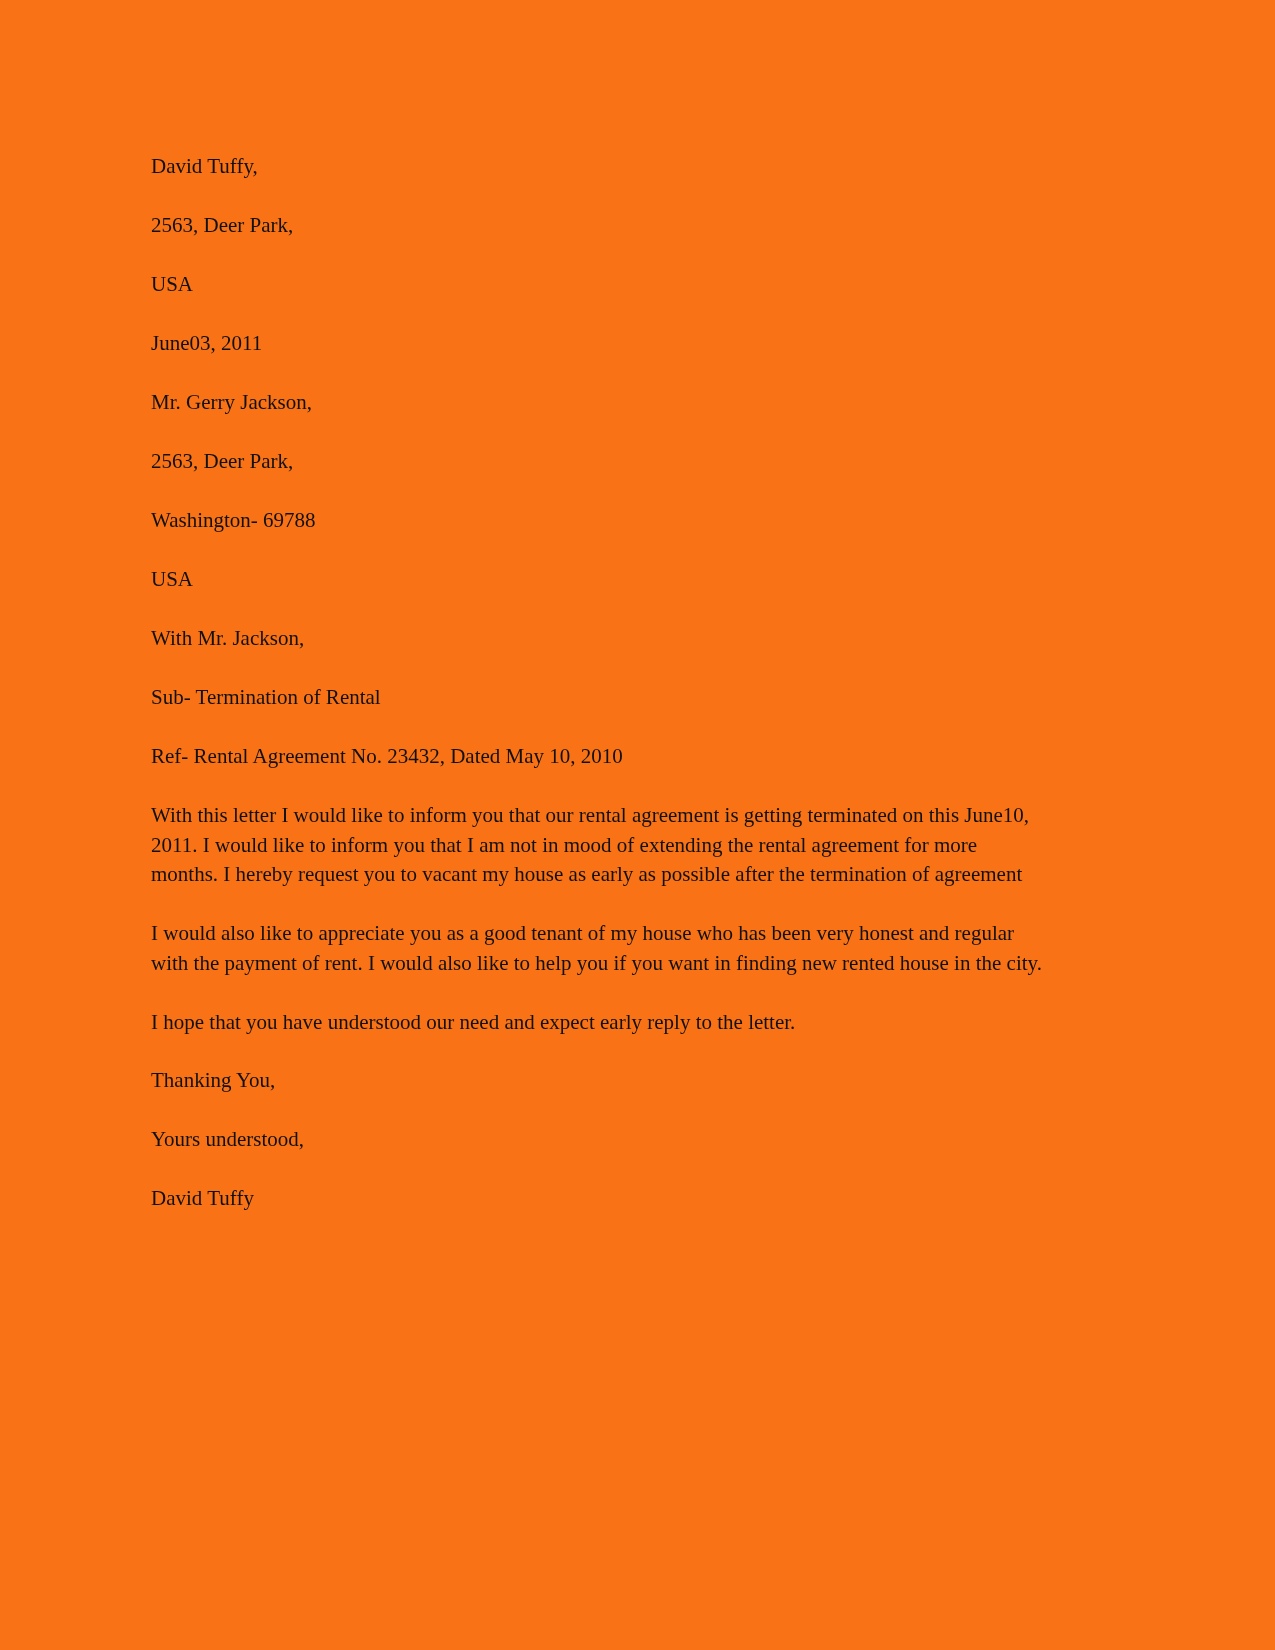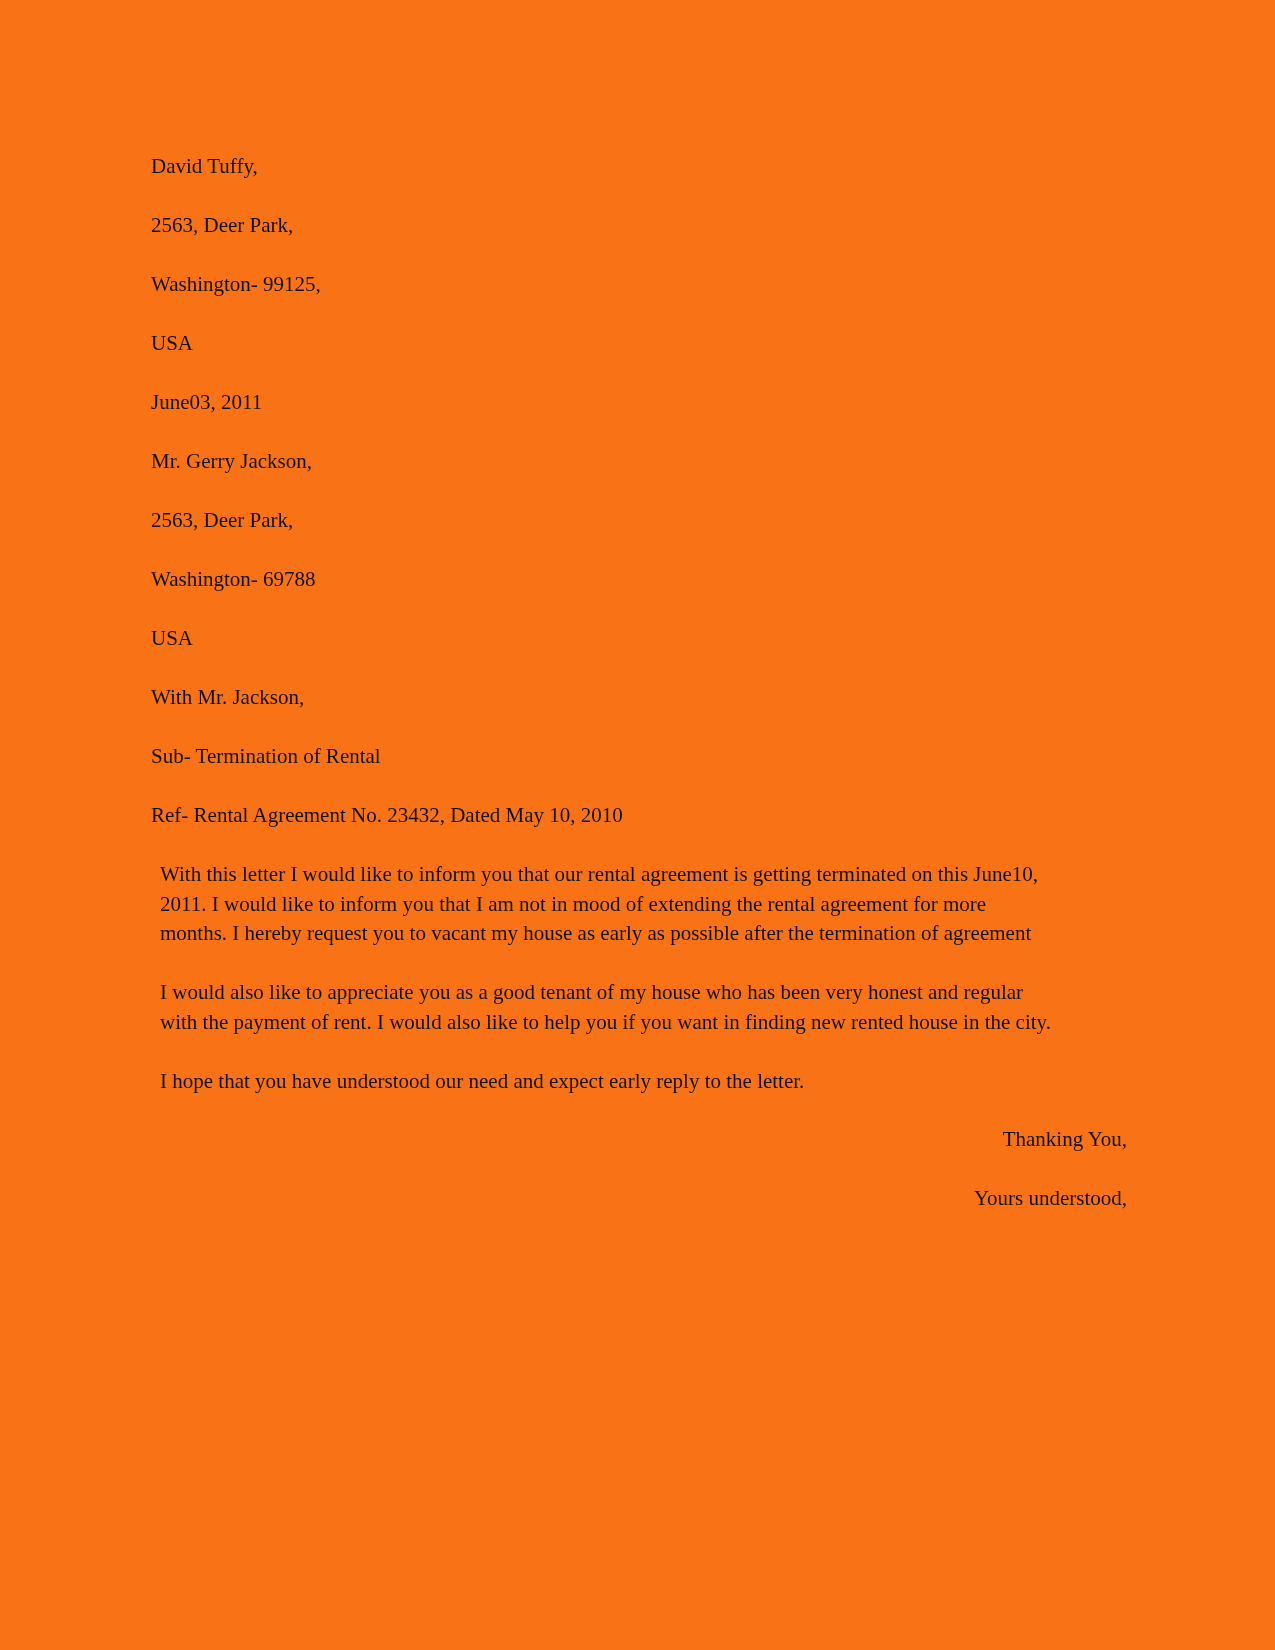--- a/index.html
+++ b/index.html
@@ -30,40 +30,38 @@
     top: 152px;
     width: 976px;
   }
   .line {
     margin: 0;
     height: 59px;
     line-height: 28px;
     white-space: nowrap;
   }
   .para {
-    margin: 0 0 29px 9px;
+    margin: 0 0 29px 0;
     line-height: 29.7px;
     text-align: left;
   }
   .para span { display: block; white-space: nowrap; }
   .closing {
-    text-align: right;
   }
   .closing .line { height: 59px; }
 </style>
 </head>
 <body>
 
 <div class="page">
   <div class="content">
 
     <div>
       <p class="line">David Tuffy,</p>
       <p class="line">2563, Deer Park,</p>
-      <p class="line">Washington- 99125,</p>
       <p class="line">USA</p>
     </div>
 
     <p class="line">June03, 2011</p>
 
     <div>
       <p class="line">Mr. Gerry Jackson,</p>
       <p class="line">2563, Deer Park,</p>
       <p class="line">Washington- 69788</p>
       <p class="line">USA</p>
@@ -84,16 +82,17 @@
       <span>with the payment of rent. I would also like to help you if you want in finding new rented house in the city.</span>
     </div>
 
     <div class="para">
       <span>I hope that you have understood our need and expect early reply to the letter.</span>
     </div>
 
     <div class="closing">
       <p class="line">Thanking You,</p>
       <p class="line">Yours understood,</p>
+      <p class="line">David Tuffy</p>
     </div>
 
   </div>
 </div>
 
 </body></html>

